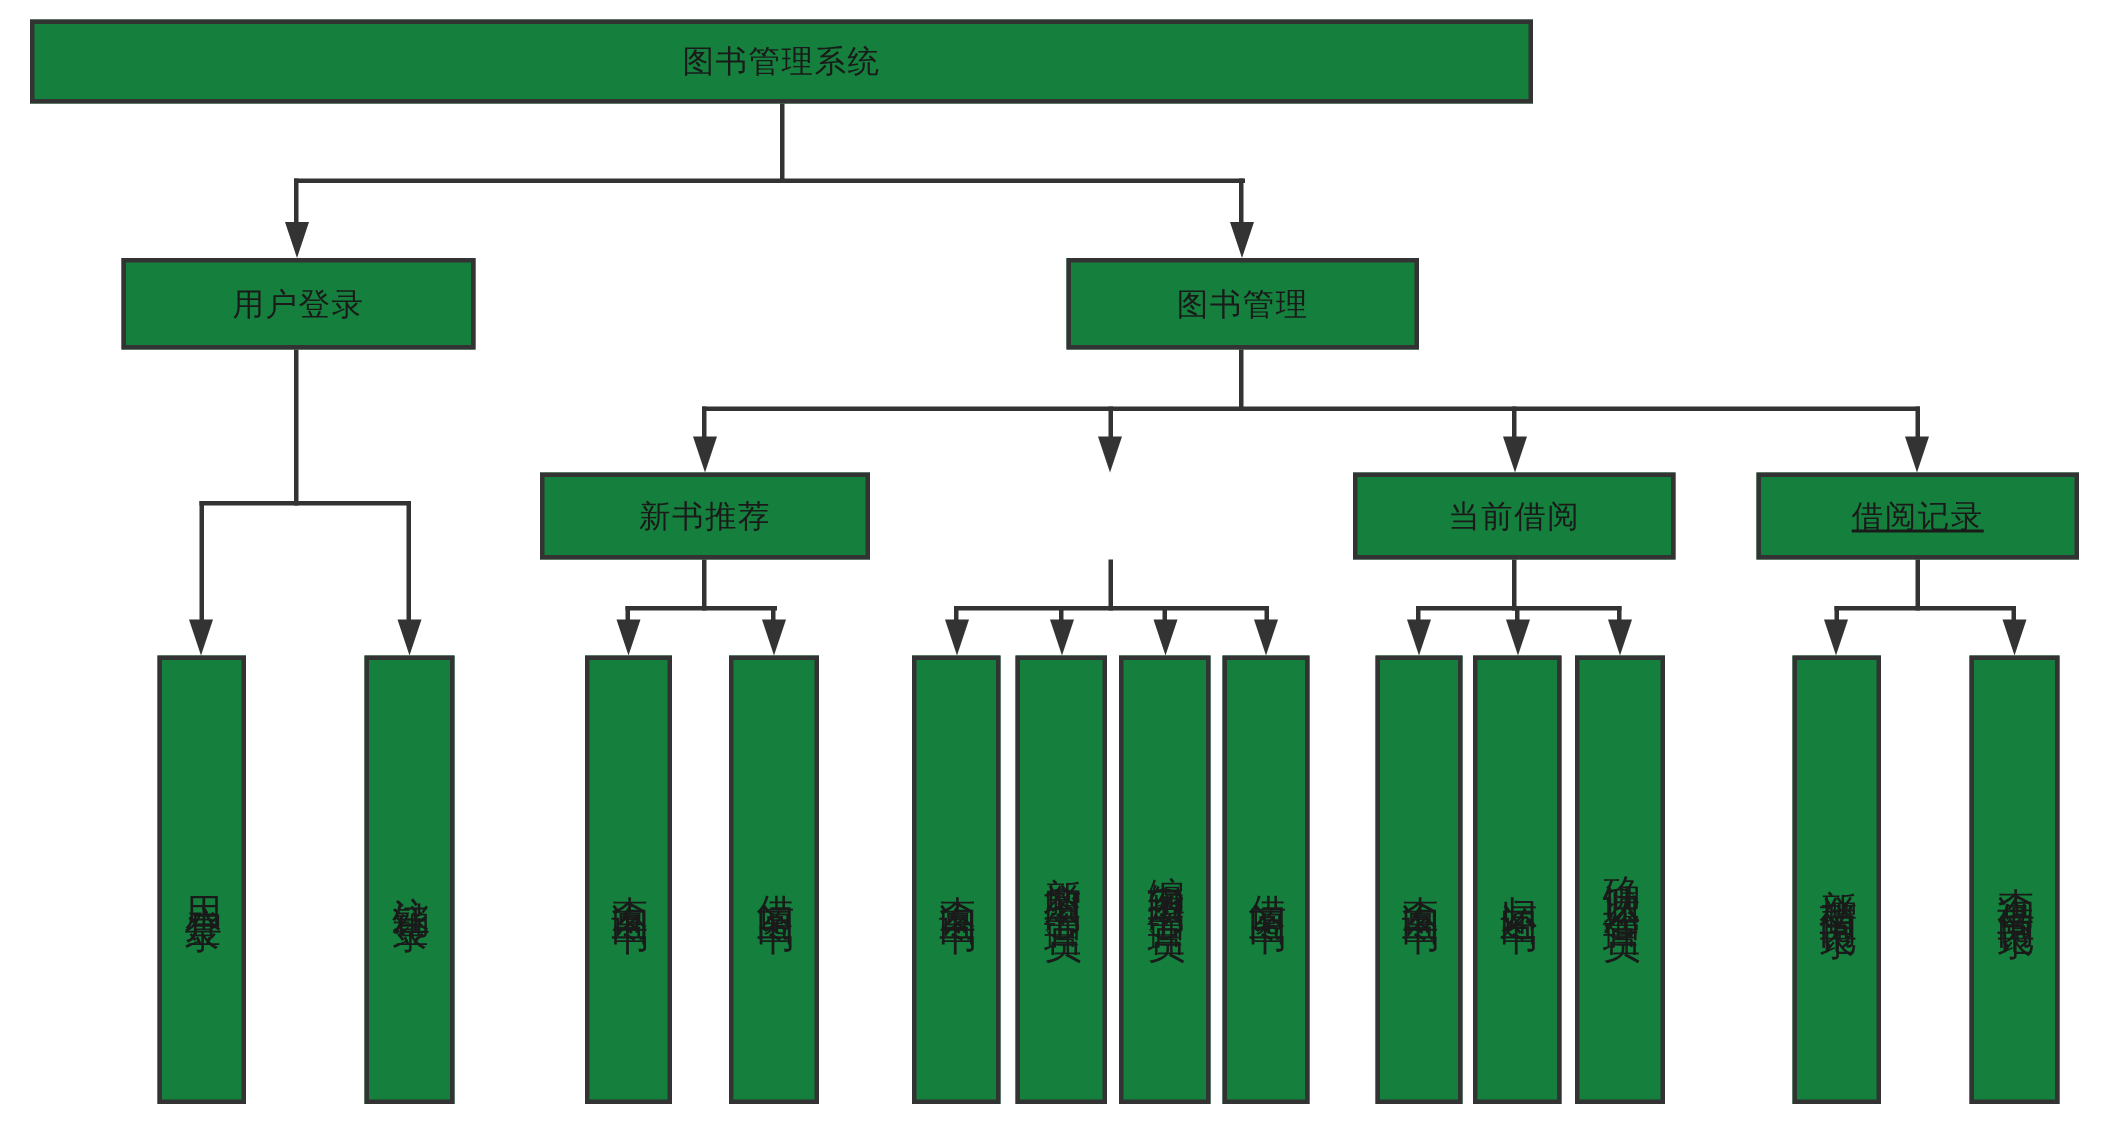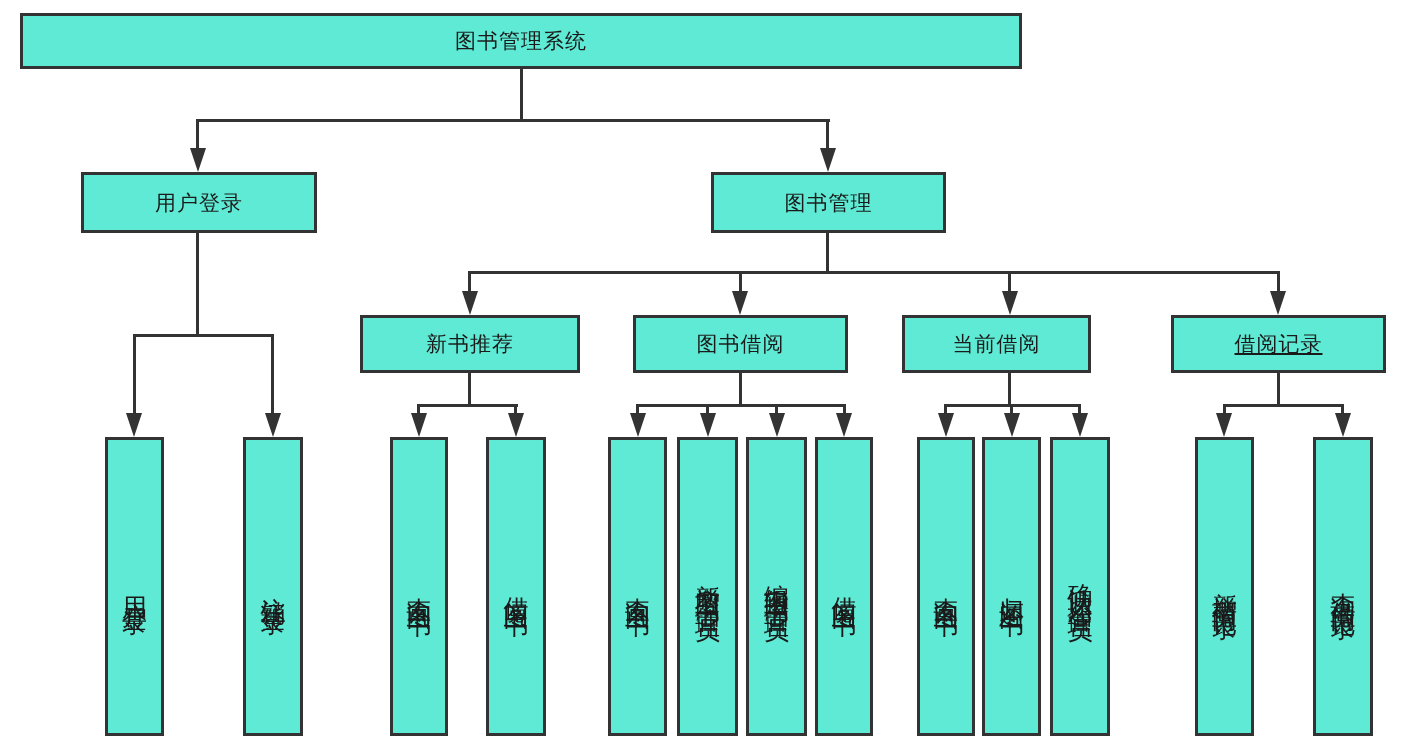--- a/index.html
+++ b/index.html
@@ -8,21 +8,21 @@
     width: 1405px;
     height: 747px;
     background: #ffffff;
     font-family: "Liberation Sans", "DejaVu Sans", sans-serif;
     overflow: hidden;
   }
   .box {
     position: absolute;
     box-sizing: border-box;
     border: 3px solid #333333;
-    background: #5eead4;
+    background: #15803d;
     display: flex;
     align-items: center;
     justify-content: center;
     font-size: 21px;
     color: #1a1a1a;
     letter-spacing: 1px;
   }
   .vbox {
     writing-mode: vertical-rl;
     text-orientation: mixed;
@@ -56,22 +56,21 @@
 <body>
 
 <div class="canvas">
 
   <div class="box" style="left:20px; top:13px; width:1002px; height:56px;">图书管理系统</div>
 
   <div class="box" style="left:81px; top:172px; width:236px; height:61px;">用户登录</div>
   <div class="box" style="left:711px; top:172px; width:235px; height:61px;">图书管理</div>
 
   <div class="box" style="left:360px; top:315px; width:220px; height:58px;">新书推荐</div>
-  <div class="box" style="left:633px; top:315px; width:215px; height:58px;">图书借阅</div>
-  <div class="box" style="left:902px; top:315px; width:189px; height:58px;">当前借阅</div>
+  <div class="box" style="left:902px; top:315px; width:215px; height:58px;">当前借阅</div>
   <div class="box" style="left:1171px; top:315px; width:215px; height:58px;text-decoration:underline;">借阅记录</div>
 
   <div class="box vbox" style="left:105px; top:437px; width:59px; height:299px;">用户登录</div>
   <div class="box vbox" style="left:243px; top:437px; width:60px; height:299px;">注销登录</div>
 
   <div class="box vbox" style="left:390px; top:437px; width:58px; height:299px;">查询图书</div>
   <div class="box vbox" style="left:486px; top:437px; width:60px; height:299px;">借阅图书</div>
 
   <div class="box vbox" style="left:608px; top:437px; width:59px; height:299px;">查询图书</div>
   <div class="box vbox" style="left:677px; top:437px; width:61px; height:299px;">新增图书（管理员）</div>

